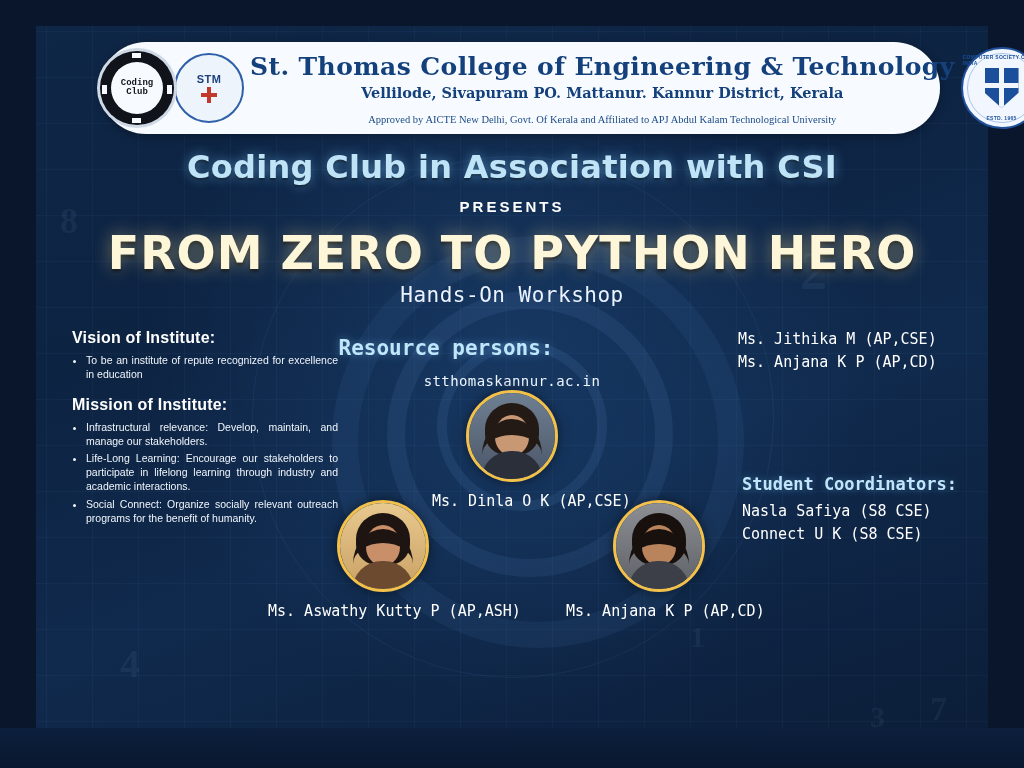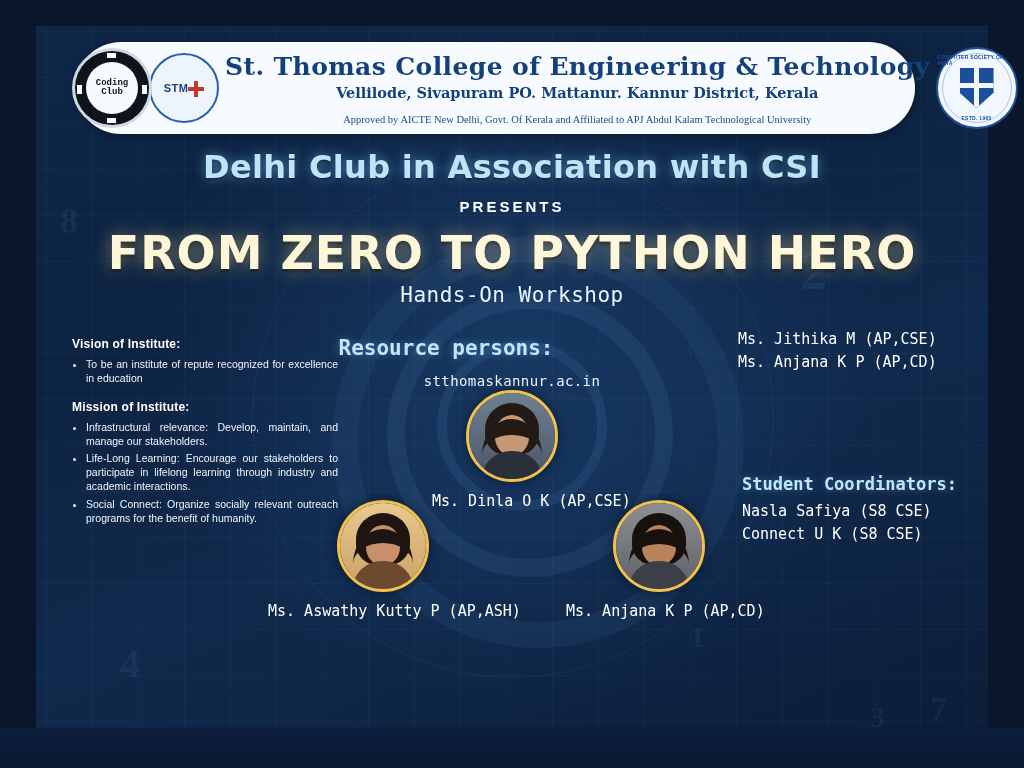--- a/index.html
+++ b/index.html
@@ -32,21 +32,21 @@
   .gear.g2{width:250px;height:250px;left:387px;top:291px;border-width:18px;border-color:rgba(120,175,240,0.09);}
   .gear.g3{width:150px;height:150px;left:437px;top:341px;border-width:10px;border-color:rgba(120,175,240,0.10);}
   .gear.g4{width:520px;height:520px;left:252px;top:156px;border-width:1px;border-color:rgba(120,175,240,0.08);}
   .ghostnum{
     position:absolute;color:rgba(150,200,255,0.07);
     font-family:"Liberation Serif",serif;font-weight:bold;pointer-events:none;
   }
 
   
   .header-band{
-    position:absolute;left:75px;top:42px;width:840px;height:92px;
+    position:absolute;left:100px;top:42px;width:840px;height:92px;
     background:#f7fbff;border-radius:46px;
     display:flex;align-items:center;
     box-shadow:0 2px 10px rgba(0,0,0,0.35);
   }
   .logo-left{width:96px;display:flex;align-items:center;justify-content:center;}
   .cc-logo{
     width:74px;height:74px;border-radius:50%;
     background:#10131a;
     display:flex;align-items:center;justify-content:center;
     position:relative;
@@ -56,21 +56,21 @@
     width:52px;height:52px;border-radius:50%;background:#f7fbff;
     display:flex;flex-direction:column;align-items:center;justify-content:center;
     line-height:1.05;
   }
   .cc-logo .inner span{font-size:9px;font-weight:bold;color:#10131a;font-family:"Liberation Mono",monospace;}
   .cc-logo .tick{position:absolute;width:9px;height:5px;background:#f7fbff;}
   .logo-stm{width:110px;display:flex;align-items:center;justify-content:center;}
   .stm-seal{
     width:66px;height:66px;border-radius:50%;
     border:2px solid #2f5fa8;background:#eef4fc;
-    display:flex;flex-direction:row;align-items:center;justify-content:center;
+    display:flex;flex-direction:column;align-items:center;justify-content:center;
     color:#1d3f7a;
   }
   .stm-seal .t{font-size:11px;font-weight:bold;letter-spacing:.5px;}
   .stm-seal .cross{width:16px;height:16px;position:relative;margin-top:2px;}
   .stm-seal .cross:before,.stm-seal .cross:after{content:"";position:absolute;background:#c0392b;}
   .stm-seal .cross:before{left:6px;top:0;width:4px;height:16px;}
   .stm-seal .cross:after{left:0;top:6px;width:16px;height:4px;}
   .header-text{flex:1;text-align:center;color:#123a72;padding:0 6px;}
   .college-name{
     font-family:"DejaVu Serif",serif;font-weight:bold;font-size:25px;
@@ -127,21 +127,21 @@
     position:absolute;top:283px;left:0;width:1024px;text-align:center;
     font-family:"DejaVu Sans Mono",monospace;font-size:21px;color:#eaf3ff;
     letter-spacing:.5px;
   }
 
   
   .vm{
     position:absolute;left:72px;top:325px;width:266px;color:#ffffff;
   }
   .vm h4{
-    margin:12px 0 7px 0;font-size:12px;font-weight:bold;letter-spacing:.2px;
+    margin:4px 0 7px 0;font-size:16px;font-weight:bold;letter-spacing:.2px;
   }
   .vm ul{margin:0 0 14px 0;padding-left:14px;}
   .vm li{
     font-size:10.5px;line-height:1.32;margin-bottom:4px;text-align:justify;color:#f0f5fb;
   }
 
   
   .rp-title{
     position:absolute;top:336px;left:0;width:892px;text-align:center;
     font-family:"DejaVu Sans Mono",monospace;font-weight:bold;font-size:21px;color:#bfe6fb;
@@ -290,21 +290,21 @@
     <div class="logo-csi">
       <div class="csi-seal">
         <div class="ring-text"></div>
         <div class="csi-top">COMPUTER SOCIETY OF INDIA</div>
         <div class="shield"></div>
         <div class="csi-mini">ESTD. 1965</div>
       </div>
     </div>
   </div>
 
-  <div class="assoc">Delhi Club in Association with CSI</div>
+  <div class="assoc">Coding Club in Association with CSI</div>
   <div class="presents">PRESENTS</div>
   <div class="main-title">FROM ZERO TO PYTHON HERO</div>
   <div class="subtitle">Hands-On Workshop</div>
 
   <div class="vm">
     <h4>Vision of Institute:</h4>
     <ul>
       <li>To be an institute of repute recognized for excellence in education</li>
     </ul>
     <h4>Mission of Institute:</h4>

